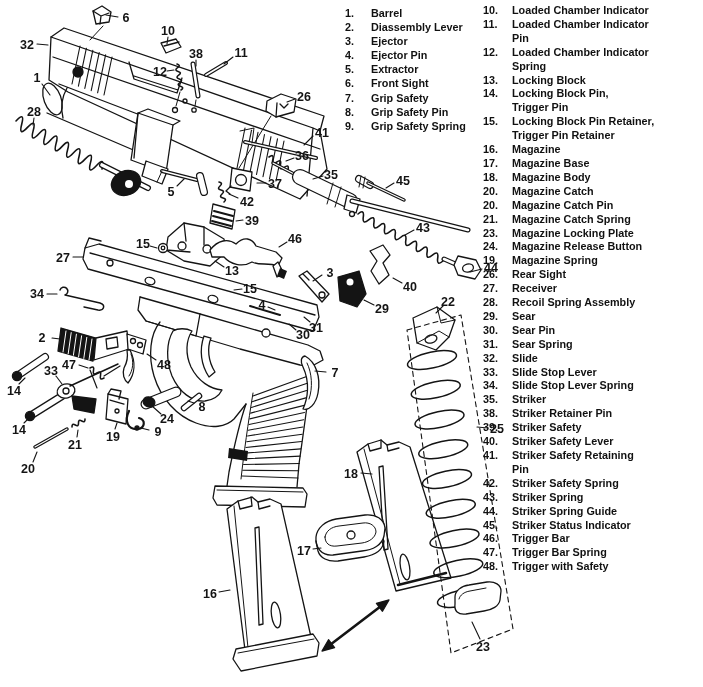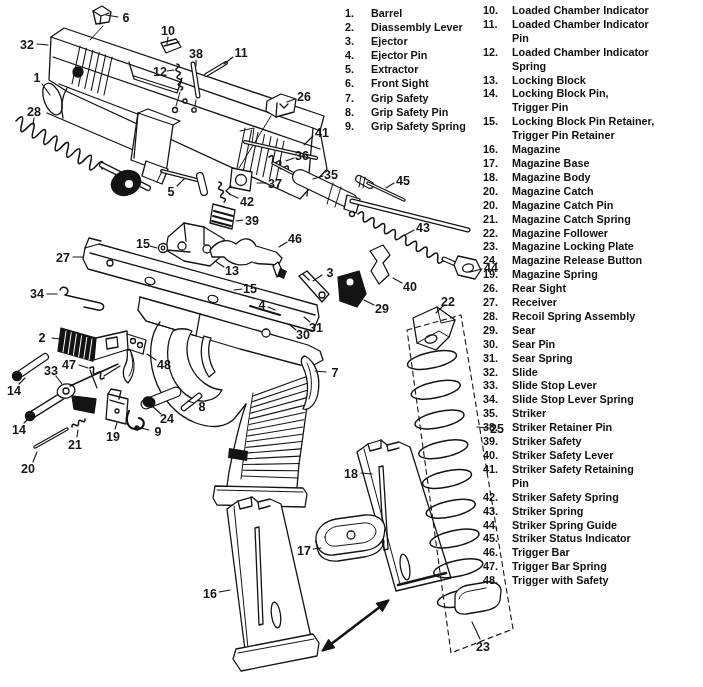--- a/index.html
+++ b/index.html
@@ -613,24 +613,20 @@
       </div>
       <div class="prow">
         <span class="pnum">20.</span>
         <span class="pnm">Magazine Catch Pin</span>
       </div>
       <div class="prow">
         <span class="pnum">21.</span>
         <span class="pnm">Magazine Catch Spring</span>
       </div>
       <div class="prow">
-        <span class="pnum">22.</span>
-        <span class="pnm">Magazine Follower</span>
-      </div>
-      <div class="prow">
         <span class="pnum">23.</span>
         <span class="pnm">Magazine Locking Plate</span>
       </div>
       <div class="prow">
         <span class="pnum">24.</span>
         <span class="pnm">Magazine Release Button</span>
       </div>
       <div class="prow">
         <span class="pnum">19.</span>
         <span class="pnm">Magazine Spring</span>

